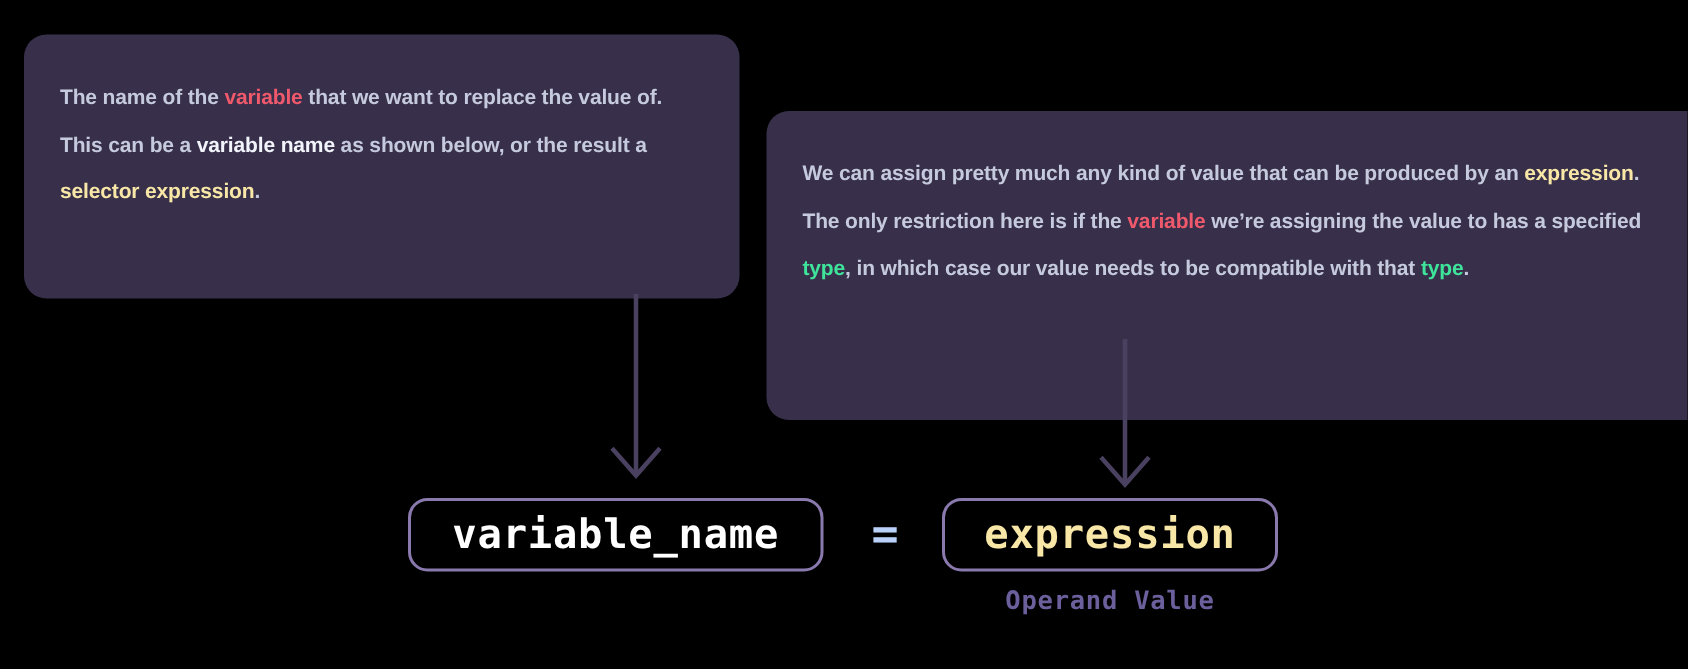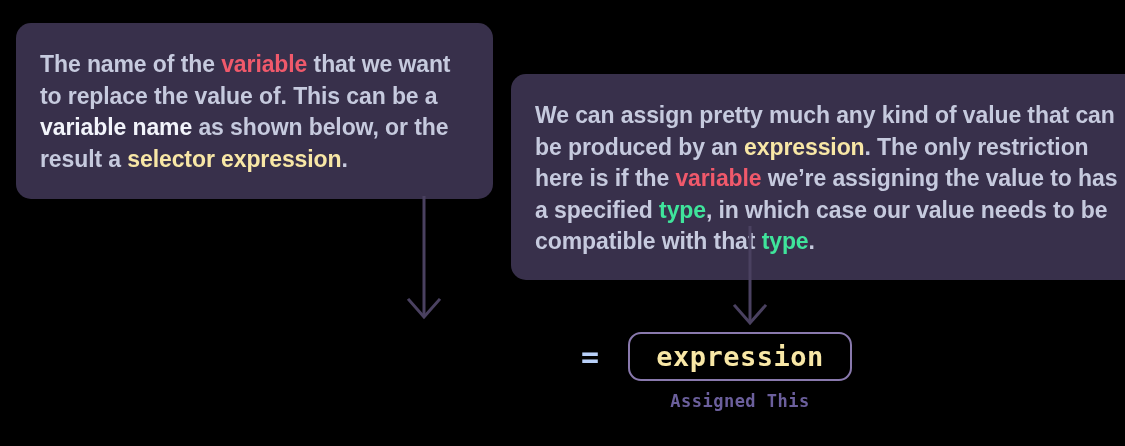--- a/index.html
+++ b/index.html
@@ -32,21 +32,21 @@
   }
   .note-2 {
     left: 511px;
     top: 38px;
     width: 636px;
     height: 206px;
     padding: 26px 28px 0 24px;
     margin-top: 36px;
   }
   .note-text {
-    font-size: 23px;
+    font-size: 14px;
     line-height: 31.5px;
     color: #c6cade;
     font-weight: 600;
     letter-spacing: -0.1px;
   }
   .kw-variable { color: #f0596b; font-weight: 600; }
   .kw-expression { color: #f8e7a6; font-weight: 600; }
   .kw-type { color: #3fe49b; font-weight: 600; }
   .kw-strong { color: #f2f4fb; font-weight: 800; }
 
@@ -137,22 +137,23 @@
 </svg>
 
 <svg class="arrow" style="left:724px; top:226px;" width="52" height="104" viewBox="0 0 52 104">
   <path d="M26 0 L26 96" stroke="#4a4160" stroke-width="3" fill="none"></path>
   <path d="M11 80 L26 97 L41 80" stroke="#4a4160" stroke-width="3" fill="none" stroke-linecap="square" stroke-linejoin="miter"></path>
 </svg>
 
 <div class="syntax-row">
 
   <div class="token-group token-operand">
+    <div class="token-box">variable_name</div>
   </div>
 
   <div class="equals-sign">=</div>
 
   <div class="token-group token-value">
     <div class="token-box">expression</div>
-    <div class="token-caption">Assigned This</div>
+    <div class="token-caption">Operand Value</div>
   </div>
 
 </div>
 
 </body></html>

